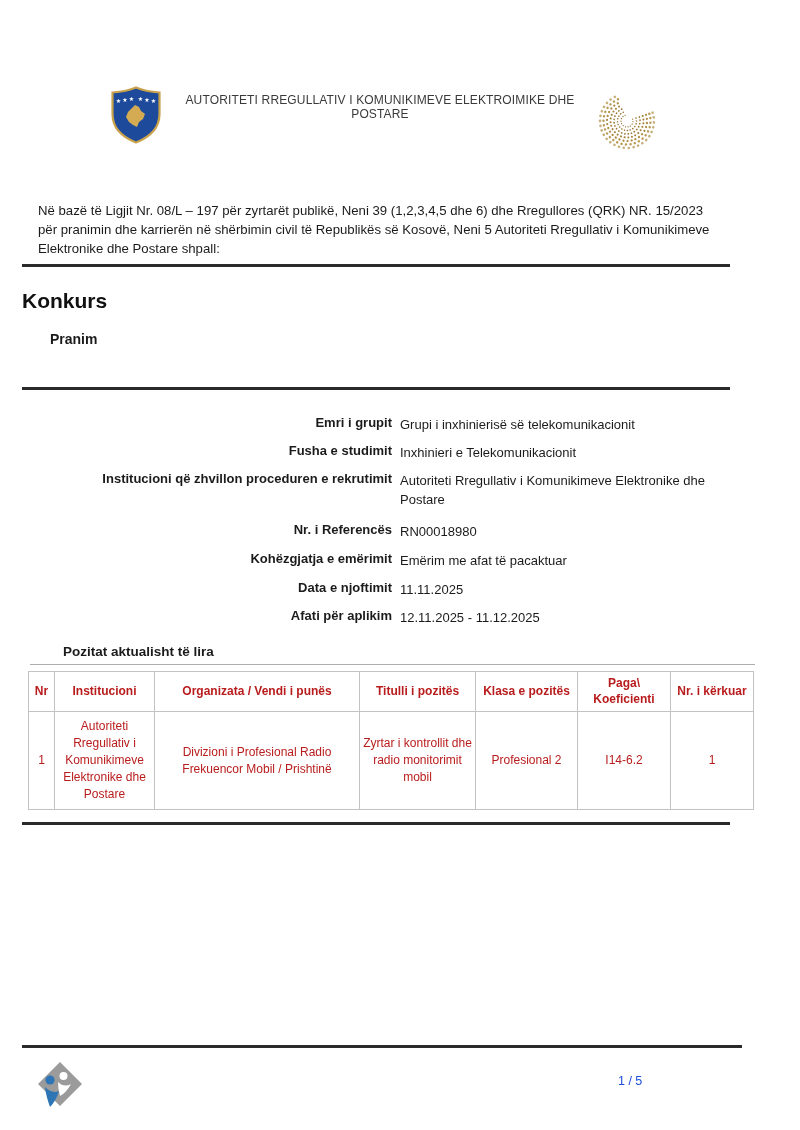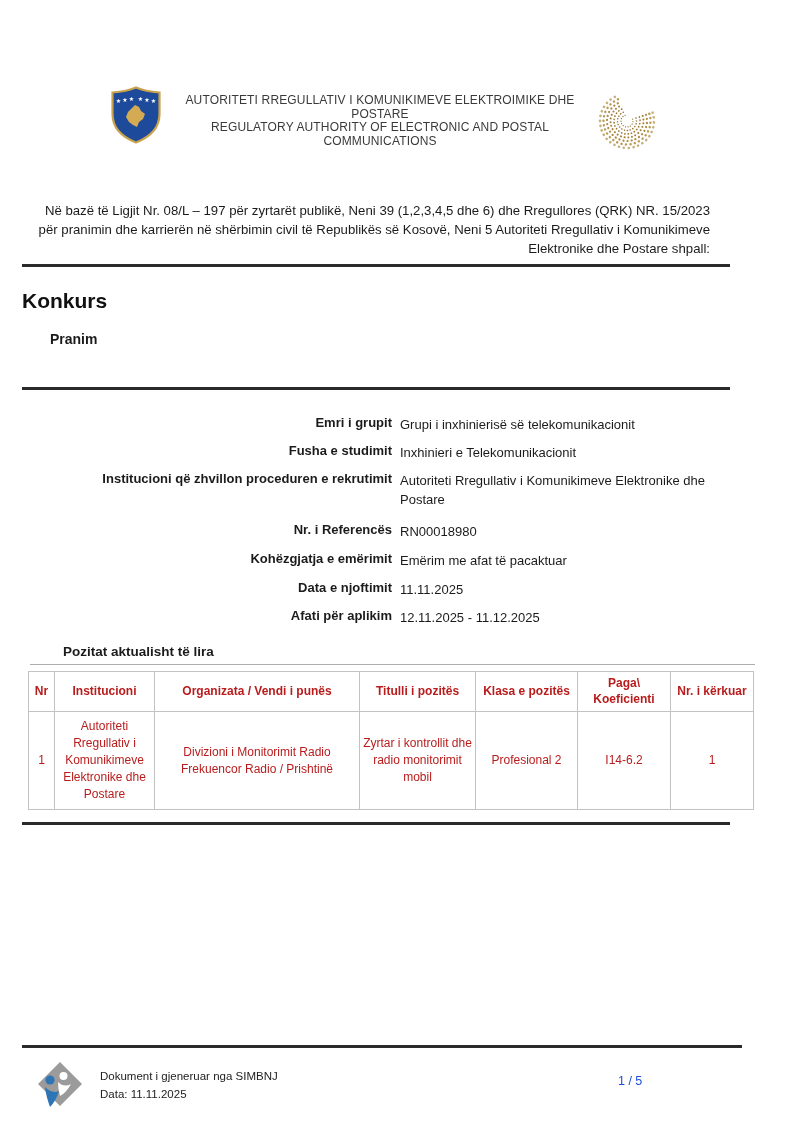--- a/index.html
+++ b/index.html
@@ -8,21 +8,21 @@
     position:relative; width:800px; height:1130px; background:#ffffff;
     font-family:"Liberation Sans", sans-serif; color:#1b1b1b; overflow:hidden;
   }
   .abs { position:absolute; }
   .rule { position:absolute; height:2.5px; background:#2a2a2a; }
   .rule-thin { position:absolute; height:1px; background:#aeaeae; }
 
   .org-lines { left:180px; top:94px; width:400px; text-align:center;
     font-size:12px; line-height:13.5px; color:#3a3a3a; letter-spacing:0.15px; }
 
-  .intro { left:38px; top:201px; width:672px; font-size:13.2px; line-height:19px; color:#1b1b1b;text-align:right; }
+  .intro { left:38px; top:201px; width:672px; font-size:13.2px; line-height:19px; color:#1b1b1b; }
 
   .doc-title { left:22px; top:289px; width:708px; text-align:left;
     font-size:21px; font-weight:bold; color:#111; }
 
   .subtitle { left:50px; top:331px; font-size:14px; font-weight:bold; }
   .notice { left:50px; top:362px; font-size:13.5px; font-weight:bold; }
 
   .field-row { position:absolute; left:0; width:800px; }
   .field-label { position:absolute; left:32px; width:360px; font-size:13px; font-weight:bold;text-align:right; }
   .field-value { position:absolute; left:400px; width:325px; font-size:13px; line-height:19px; }
@@ -54,21 +54,20 @@
         <text x="30.5" y="14.6">★</text>
           <text x="37" y="15.5">★</text>
           <text x="43.5" y="17">★</text>
       </g>
       <path d="M25 19 L29 21 L31 25 L35 28 L33 33 L29 36 L27 41 L23 39 L19 36 L16 31 L18 26 L22 22 Z" fill="#d4ab52"></path>
     </svg>
   </div>
 
   <div class="abs org-lines">
     <div>AUTORITETI RREGULLATIV I KOMUNIKIMEVE ELEKTROIMIKE DHE POSTARE</div>
-    <div>REGULATORY AUTHORITY OF ELECTRONIC AND POSTAL COMMUNICATIONS</div>
   </div>
 
   <div class="abs" style="left:596px; top:90px; width:62px; height:62px;">
     <svg width="62" height="62" viewBox="0 0 62 62">
       <g fill="none" stroke-linecap="round" transform="rotate(-18 31 31)">
         <path d="M58,31 A27,27 0 1 1 31,4" stroke="#c6b07c" stroke-width="2.6" stroke-dasharray="0.1 4.8"></path>
         <path d="M54.5,31 A23.5,23.5 0 1 1 31,7.5" stroke="#b89a55" stroke-width="2.4" stroke-dasharray="0.1 4.4"></path>
         <path d="M51,31 A20,20 0 1 1 31,11" stroke="#ad8c42" stroke-width="2.2" stroke-dasharray="0.1 4"></path>
         <path d="M47.5,31 A16.5,16.5 0 1 1 31,14.5" stroke="#a5823a" stroke-width="2" stroke-dasharray="0.1 3.6"></path>
         <path d="M44,31 A13,13 0 1 1 31,18" stroke="#9d7a35" stroke-width="1.7" stroke-dasharray="0.1 3.2"></path>
@@ -138,21 +137,21 @@
         <th>Klasa e pozitës</th>
         <th>Paga\
 Koeficienti</th>
         <th>Nr. i kërkuar</th>
       </tr>
     </thead>
     <tbody>
       <tr>
         <td>1</td>
         <td>Autoriteti Rregullativ i Komunikimeve Elektronike dhe Postare</td>
-        <td>Divizioni i Monitorimit Radio Frekuencor Radio / Prishtinë</td>
+        <td>Divizioni i Profesional Radio Frekuencor Mobil / Prishtinë</td>
         <td>Zyrtar i kontrollit dhe radio monitorimit mobil</td>
         <td>Profesional 2</td>
         <td>I14-6.2</td>
         <td>1</td>
       </tr>
     </tbody>
   </table>
 
   <div class="rule" style="left:22px; top:822px; width:708px;"></div>
 
@@ -161,20 +160,16 @@
   <div class="abs" style="left:36px; top:1060px; width:48px; height:48px;">
     <svg width="48" height="48" viewBox="0 0 48 48">
       <path d="M24 2 L46 24 L24 46 L2 24 Z" fill="#9b9b9b"></path>
       <circle cx="27.5" cy="16" r="4" fill="#ffffff"></circle>
       <path d="M22 22 Q28 28 35 24 Q30 33 24 36 Q22 29 22 22 Z" fill="#ffffff"></path>
       <circle cx="14" cy="20" r="4.6" fill="#2e75b6"></circle>
       <path d="M9 27 Q16 34 23 31 Q20 41 14 47 Q10 36 9 27 Z" fill="#2e75b6"></path>
     </svg>
   </div>
 
-  <div class="abs footer-text">
-    <div>Dokument i gjeneruar nga SIMBNJ</div>
-    <div>Data: 11.11.2025</div>
-  </div>
 
   <div class="abs page-num">1 / 5</div>
 
 </div>
 
 </body></html>

